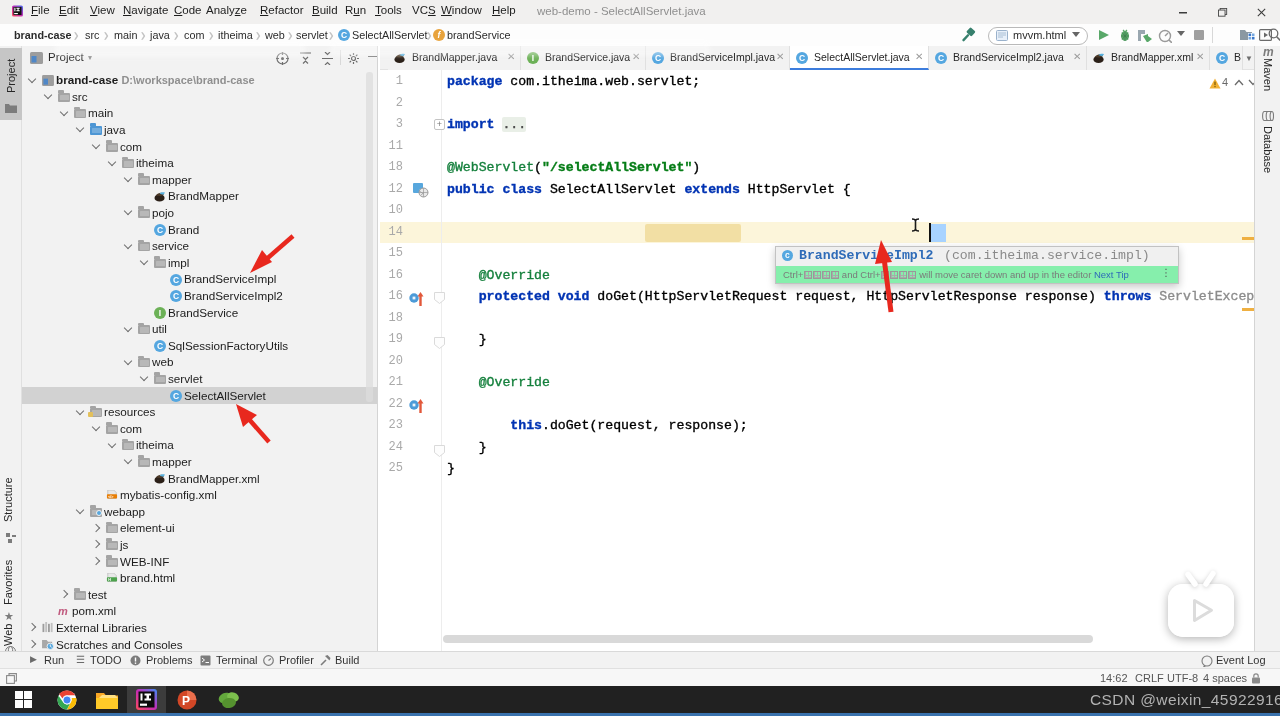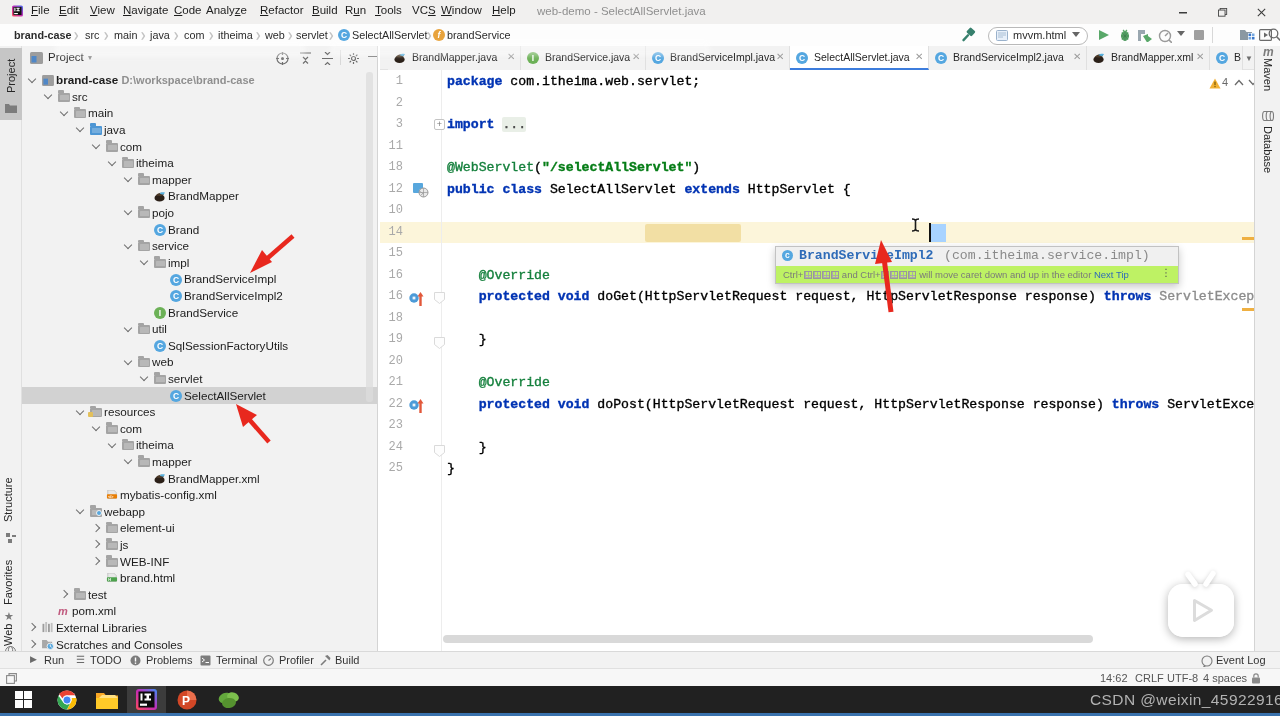--- a/index.html
+++ b/index.html
@@ -485,22 +485,22 @@
 <div class="cl" style="top:218.75px">    <span class="an">@Override</span></div>
 <div class="ln" style="top:240.25px">16</div>
 <div class="cl" style="top:240.25px">    <span class="k">protected void</span> doGet(HttpServletRequest request, HttpServletResponse response) <span class="k">throws</span> <span class="gy">ServletExcep</span></div>
 <div class="ln" style="top:261.75px">18</div>
 <div class="ln" style="top:283.25px">19</div>
 <div class="cl" style="top:283.25px">    }</div>
 <div class="ln" style="top:304.75px">20</div>
 <div class="ln" style="top:326.25px">21</div>
 <div class="cl" style="top:326.25px">    <span class="an">@Override</span></div>
 <div class="ln" style="top:347.75px">22</div>
-<div class="cl" style="top:347.75px">    <span class="k">protected void</span> doPost(HttpServletRequest request, HttpServletResponse response) <span class="k">throws</span> ServletExce</div>
 <div class="ln" style="top:369.25px">23</div>
+<div class="cl" style="top:369.25px">        <span class="k">this</span>.doGet(request, response);</div>
 <div class="ln" style="top:390.75px">24</div>
 <div class="cl" style="top:390.75px">    }</div>
 <div class="ln" style="top:412.25px">25</div>
 <div class="cl" style="top:412.25px">}</div>
 <div class="abs" style="left:61px;top:24px;width:1px;height:581px;background:#ededed"></div>
 <div class="abs" style="left:54px;top:72.5px;width:11px;height:11px;border:1px solid #c4c4c4;border-radius:2px;background:#fff;color:#7a7a7a;font-size:9px;line-height:9px;text-align:center">+</div>
 <svg class="abs" style="left:33px;top:136px" width="16" height="16" viewBox="0 0 16 16">
       <rect x="0" y="1" width="10" height="10" rx="1" fill="#58a7dd"></rect>
       <circle cx="10.5" cy="10.5" r="4.5" fill="#e8e8e8" stroke="#9a9a9a"></circle>
       <path d="M6.5 9l4 3M10.5 6v9M6 10.5h9" stroke="#9a9a9a" stroke-width="0.7" fill="none"></path>
@@ -544,21 +544,21 @@
 <div class="abs" style="left:63px;top:589px;width:650px;height:8px;background:#d9d9d9;border-radius:4px"></div>
 <svg class="abs" style="left:531px;top:172px" width="9" height="14" viewBox="0 0 9 14">
       <path d="M1 1c2 0 3.5 0.5 3.5 2v8c0 1.5 1.5 2 3.5 2M8 1C6 1 4.5 1.5 4.5 3v8c0 1.5-1.5 2-3.5 2" fill="none" stroke="#1a1a1a" stroke-width="1.6"></path>
     </svg>
 <div class="abs" style="left:395px;top:199.5px;width:404px;border:1px solid #c2c2c2;box-shadow:0 3px 8px rgba(0,0,0,0.22);font-family:'Liberation Mono',monospace">
 <div style="height:19px;background:#f0f0f0;position:relative">
         <span class="cls" style="position:absolute;left:6px;top:3.5px;width:11px;height:11px;line-height:11px;font-size:8px">C</span>
         <span style="position:absolute;left:23px;top:1px;font-size:13.2px;font-weight:bold;color:#2e6bb8">BrandServiceImpl2</span>
         <span style="position:absolute;left:168px;top:1px;font-size:13.2px;color:#8a8a8a">(com.itheima.service.impl)</span>
       </div>
-<div style="height:17px;background:#bef264;position:relative;font-family:'Liberation Sans',sans-serif;font-size:9.5px;color:#7a7a7a">
+<div style="height:17px;background:#86efac;position:relative;font-family:'Liberation Sans',sans-serif;font-size:9.5px;color:#7a7a7a">
         <span style="position:absolute;left:7px;top:3px">Ctrl+<span class="cjk"></span><span class="cjk"></span><span class="cjk"></span><span class="cjk"></span> and Ctrl+<span class="cjk"></span><span class="cjk"></span><span class="cjk"></span><span class="cjk"></span> will move caret down and up in the editor <span style="color:#2e6bb8">Next Tip</span></span>
         <span style="position:absolute;right:7px;top:1px;color:#555;font-size:10px;letter-spacing:0">⋮</span>
       </div>
 </div>
 </div>
 <div id="rightbar">
   <div class="abs" style="left:8px;top:-1px;font-size:12px;font-weight:bold;color:#7c7c7c;font-style:italic">m</div>
   <div class="vlab2" style="left:7px;top:12px">Maven</div>
   <svg class="abs" style="left:7px;top:64px" width="12" height="12" viewBox="0 0 12 12">
       <g transform="rotate(90 6 6)">

